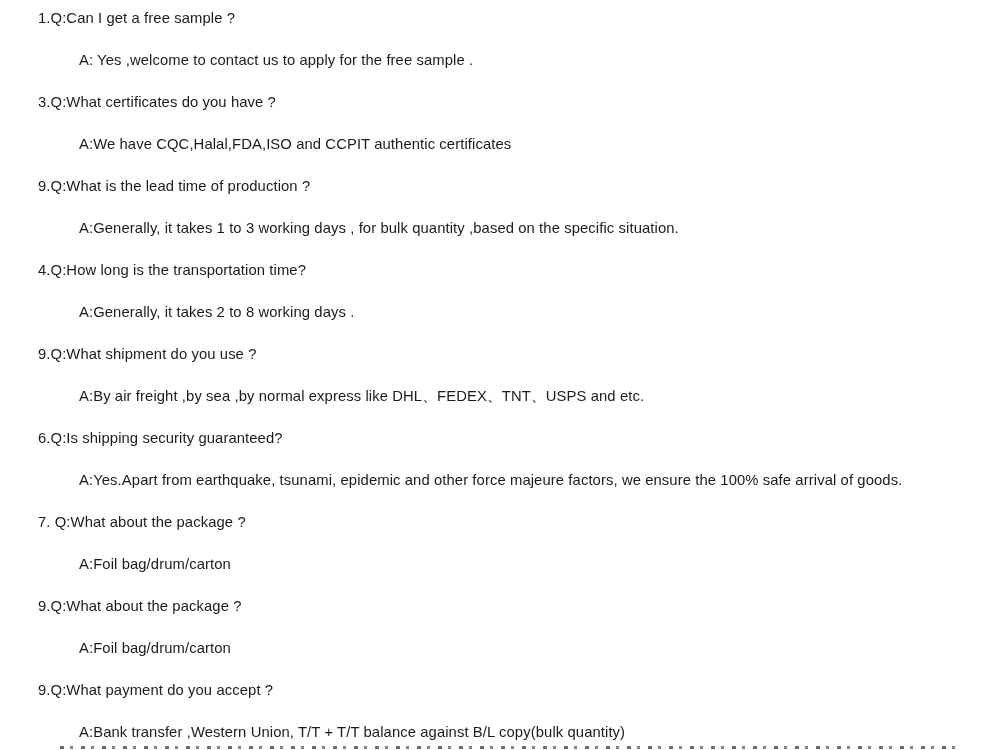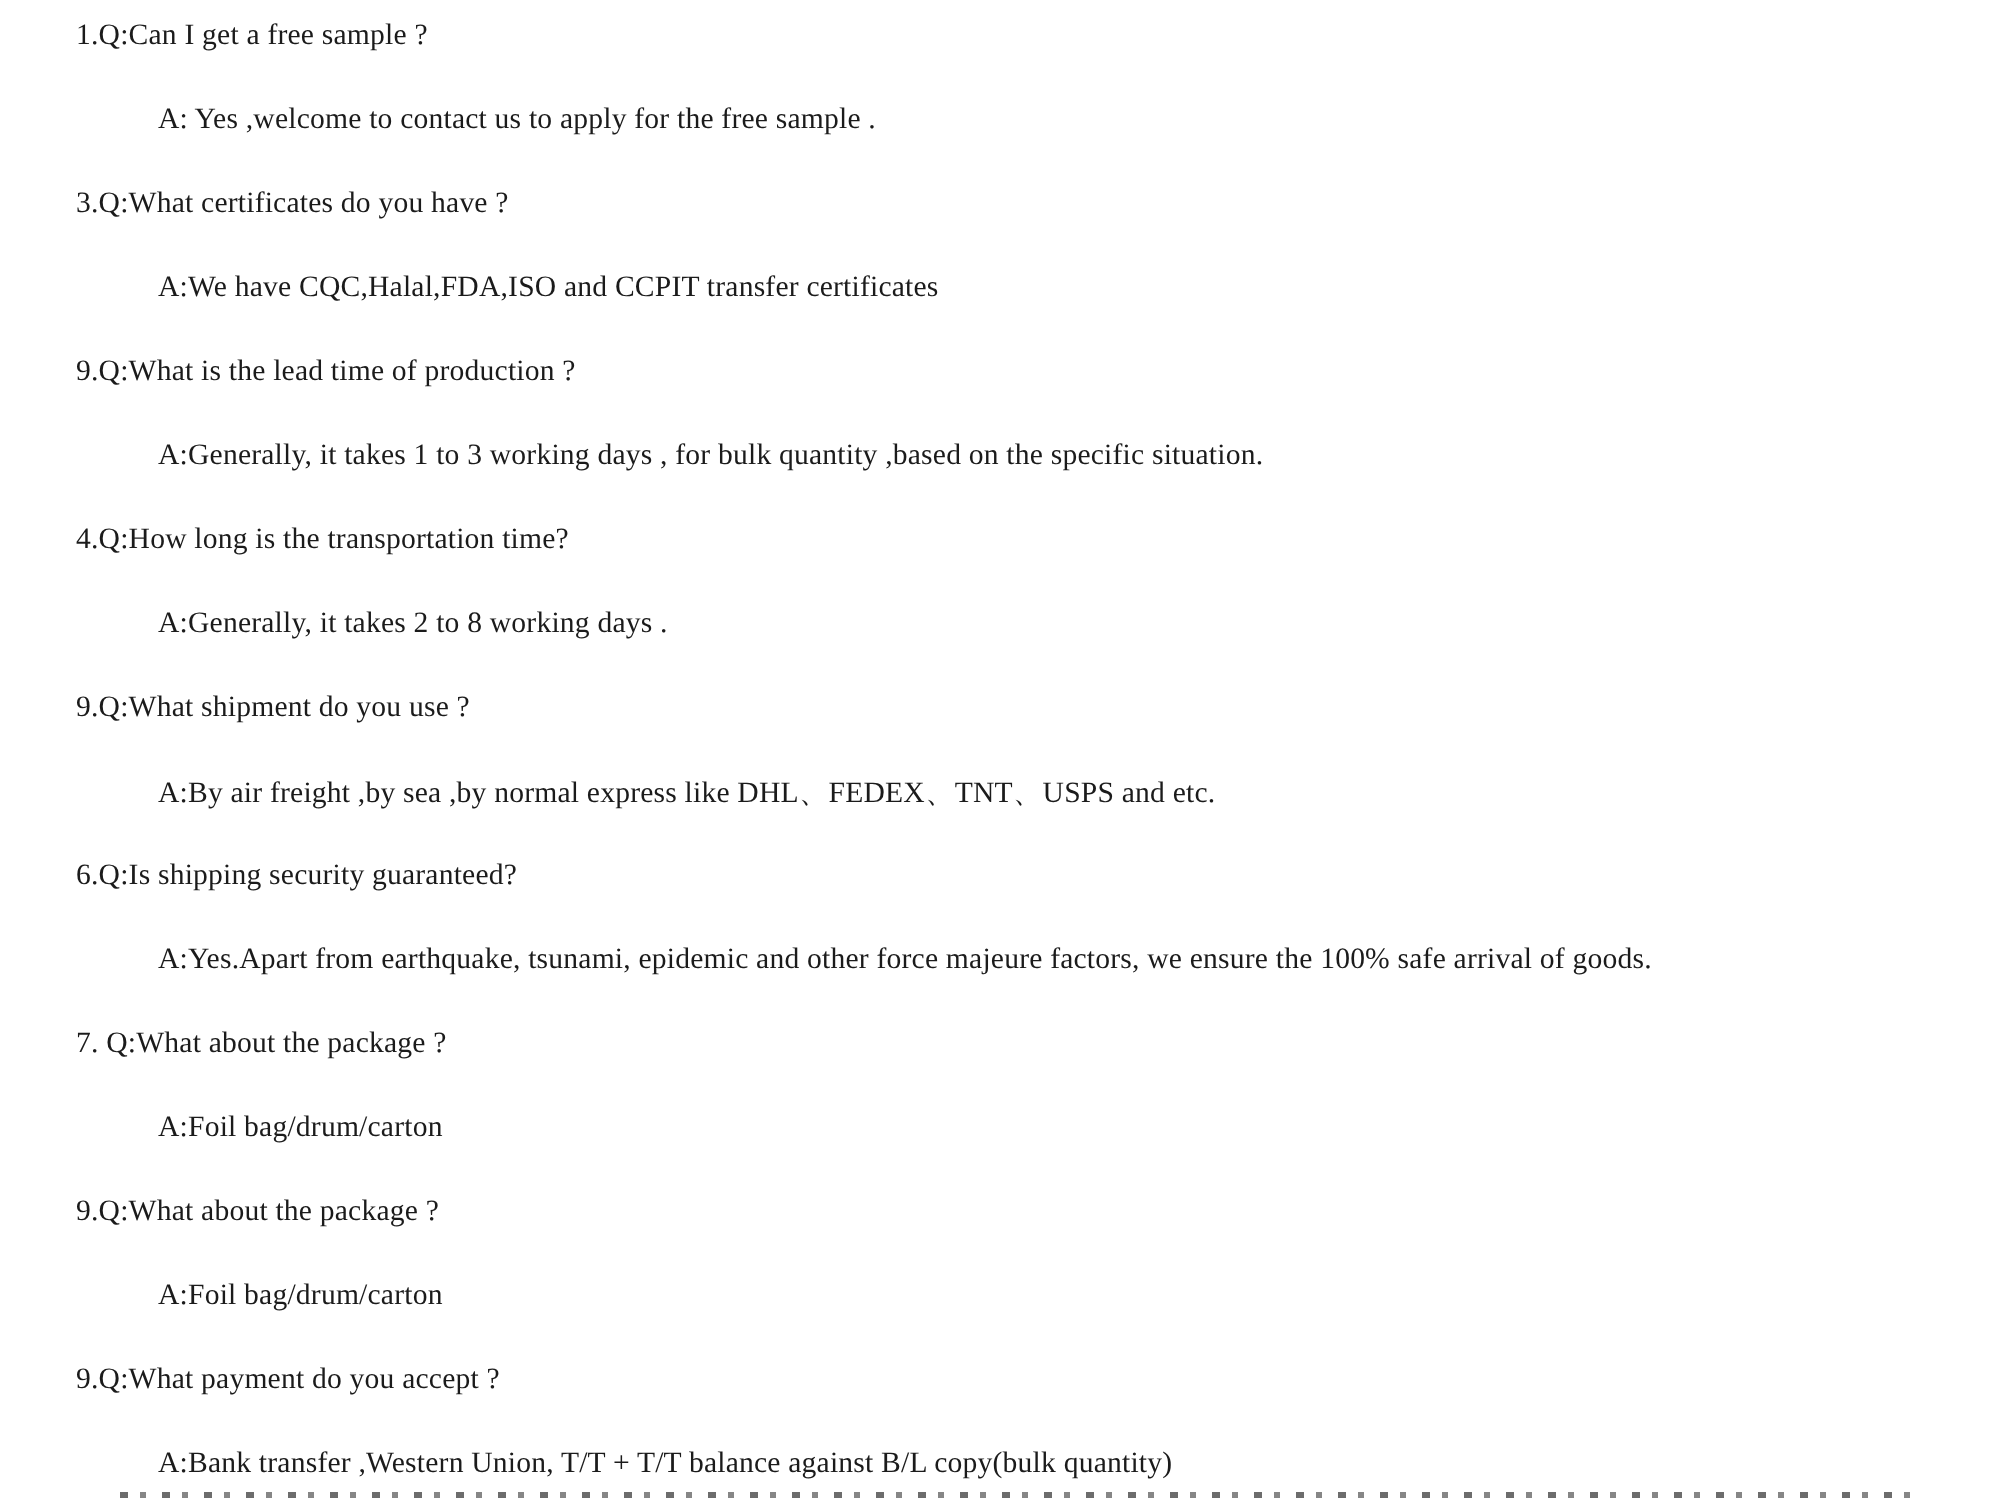--- a/index.html
+++ b/index.html
@@ -6,21 +6,21 @@
     margin: 0;
     padding: 0;
     background: #ffffff;
   }
   .doc {
     position: relative;
     width: 1000px;
     height: 750px;
     background: #ffffff;
     overflow: hidden;
-    font-family: Liberation Serif, serif;
+    font-family: Liberation Sans, sans-serif;
     font-size: 14.8px;
     color: #1b1b1b;
   }
   .lines {
     position: absolute;
     top: -3px;
     left: 0;
     right: 0;
   }
   .row {
@@ -50,21 +50,21 @@
 </style>
 </head>
 <body>
 
 <div class="doc" style="background: rgb(255, 255, 255); color: rgb(27, 27, 27);">
   <div class="lines">
   <div class="row q-line">1.Q:Can I get a free sample ?</div>
   <div class="row a-line">A: Yes ,welcome to contact us to apply for the free sample .</div>
 
   <div class="row q-line">3.Q:What certificates do you have ?</div>
-  <div class="row a-line">A:We have CQC,Halal,FDA,ISO and CCPIT transfer certificates</div>
+  <div class="row a-line">A:We have CQC,Halal,FDA,ISO and CCPIT authentic certificates</div>
 
   <div class="row q-line">9.Q:What is the lead time of production ?</div>
   <div class="row a-line">A:Generally, it takes 1 to 3 working days , for bulk quantity ,based on the specific situation.</div>
 
   <div class="row q-line">4.Q:How long is the transportation time?</div>
   <div class="row a-line">A:Generally, it takes 2 to 8 working days .</div>
 
   <div class="row q-line">9.Q:What shipment do you use ?</div>
   <div class="row a-line">A:By air freight ,by sea ,by normal express like DHL、FEDEX、TNT、USPS and etc.</div>
 

